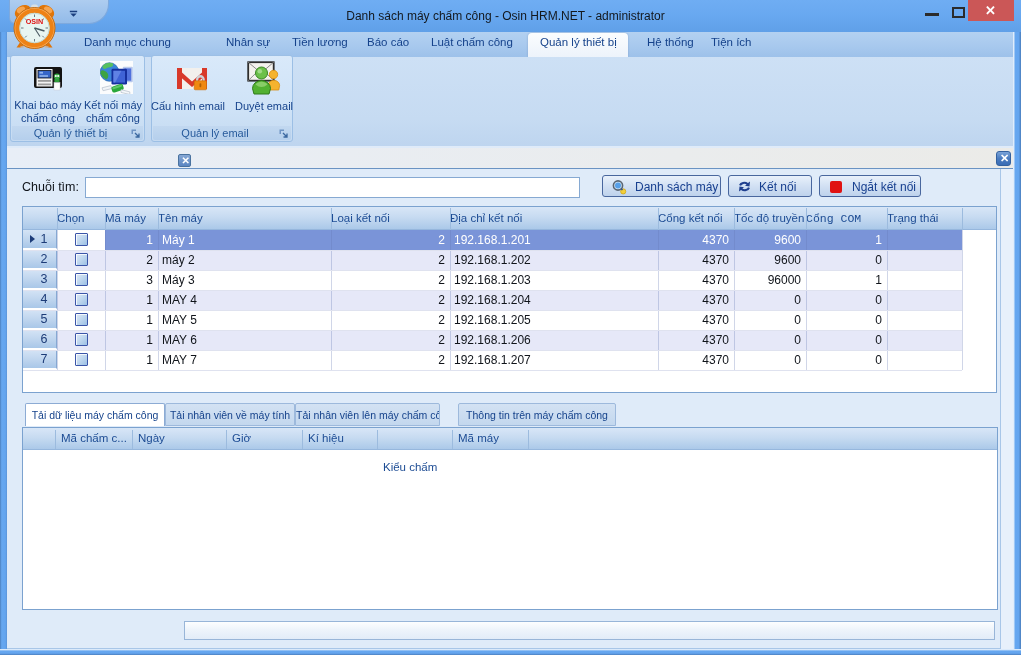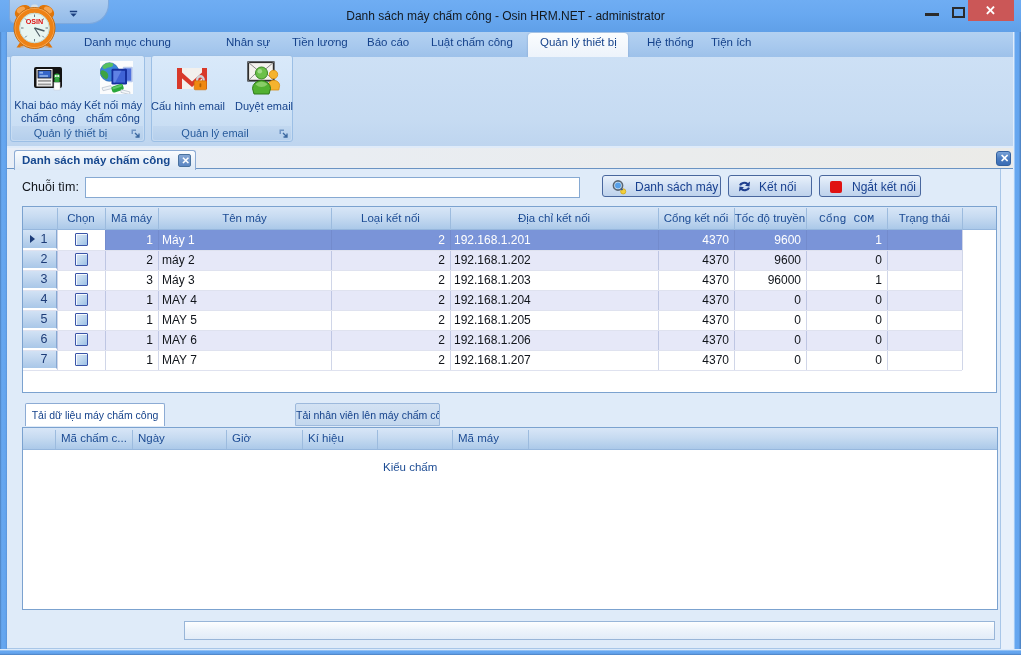--- a/index.html
+++ b/index.html
@@ -62,21 +62,21 @@
     background:linear-gradient(to bottom,#e9f1fb 0%,#d4e2f4 45%,#bed2ec 100%);
     color:#173f8f; font-size:12px; white-space:nowrap; }
   .btn .ic { position:absolute; left:8px; top:3px; }
   .btn .tx { position:absolute; top:4px; }
 
   
   .gridbox { position:absolute; background:#fff; border:1px solid #7ba2cf; }
   .ghead { position:absolute; background:linear-gradient(to bottom,#d8e6f7 0%,#c7dbf1 45%,#abc9e9 100%);
     border-bottom:1px solid #96b7dd; }
   .hsep { position:absolute; width:1px; background:#9cbbde; }
-  .htx { position:absolute; font-size:11.5px; color:#1d4c94; text-align:center; white-space:nowrap; overflow:hidden; }
+  .htx { position:absolute; font-size:11.5px; color:#1d4c94; text-align:left; white-space:nowrap; overflow:hidden; }
   .row { position:absolute; left:0; width:940px; height:20px; }
   .rn { position:absolute; padding-left:9px; border-right-color:#86a8d2 !important; background:linear-gradient(to bottom,#d4e3f5 0%,#c2d7ef 45%,#a9c7e8 100%);
     border-bottom:1px solid #fff; border-right:1px solid #96b7dd; color:#1d3c78; font-size:12.5px; text-align:center; }
   .cell { position:absolute; font-size:12px; color:#10141a; top:3px; white-space:nowrap; }
   .csep { position:absolute; width:1px; background:rgba(100,120,180,0.30); }
   .chk { position:absolute; width:13px; height:13px; border:1px solid #3b55a8;
     background:linear-gradient(135deg,#dfeaf7 0%,#b8d2ec 60%,#9cc0e4 100%); border-radius:1px;
     box-shadow:inset 1px 1px 0 rgba(255,255,255,.8); }
 
   
@@ -219,23 +219,20 @@
     <path d="M1.2 19.7 L10.5 10.5 M26.7 19.7 L17.5 10.5" fill="none" stroke="#8a8a8a" stroke-width="0.9"></path>
     <circle cx="26.5" cy="13.5" r="4.2" fill="#f5b32e" stroke="#d88d10" stroke-width="0.8"></circle>
     <path d="M21 24.5 a5.8 5.2 0 0 1 11.6 0 l-0.8 4.5 h-10 Z" fill="#f5b32e" stroke="#d88d10" stroke-width="0.8"></path>
     <circle cx="14.5" cy="12" r="6" fill="#6cc04a" stroke="#398722" stroke-width="1"></circle>
     <circle cx="12.8" cy="10.2" r="2.3" fill="#aade92" opacity="0.85"></circle>
     <path d="M5.5 27.5 a9 8 0 0 1 18 0 l-1.5 5.5 h-15 Z" fill="#52b132" stroke="#2f7a18" stroke-width="1"></path>
     <path d="M8.5 23.5 a7 5.5 0 0 1 12 0 q-3 2.5 -6 2.5 q-3 0 -6 -2.5 Z" fill="#8ed06e" opacity="0.9"></path>
   </svg>
 
   <div class="abs" id="tabstrip"></div>
-  <div class="abs" id="doctab">
-      <b>Danh sách máy chấm công</b>
-    </div>
   <div class="tclose" style="left:178px;top:154px;">
       <span>✕</span>
     </div>
   <div class="abs" id="stripx">
       <span>✕</span>
     </div>
 
   <div class="abs" id="panel"></div>
   <div class="abs" style="left:1001px;top:169px;width:12px;height:480px;background:#e7f0fb;"></div>
   <div class="abs" style="left:7px;top:649px;width:1006px;height:1px;background:#e7f0fb;"></div>
@@ -264,21 +261,23 @@
   </div>
 
   <div class="gridbox" style="left:22px;top:206px;width:975px;height:187px;"></div>
   <div class="ghead" style="left:23px;top:207px;width:973px;height:23px;"></div>
   <div id="g1rows"></div>
 
   <div class="gridbox" style="left:22px;top:427px;width:976px;height:183px;"></div>
   <div class="ghead" style="left:23px;top:428px;width:974px;height:22px;"></div>
 
   <div class="btab" id="btab-active" style="left:25px;width:140px;line-height:22px;">Tải dữ liệu máy chấm công</div>
+  <div class="btab" style="left:165px;width:130px;line-height:22px;">Tải nhân viên về máy tính</div>
   <div class="btab" style="left:295px;width:145px;line-height:22px;">Tải nhân viên lên máy chấm công</div>
+  <div class="btab" style="left:458px;width:158px;line-height:22px;">Thông tin trên máy chấm công</div>
 
   <div class="abs" id="progress"></div>
 
   <div id="genstatic">
       <div class="htx" style="left:57px;top:212px;width:48px;">Chọn</div>
       <div class="htx" style="left:105px;top:212px;width:53px;">Mã máy</div>
       <div class="htx" style="left:158px;top:212px;width:173px;">Tên máy</div>
       <div class="htx" style="left:331px;top:212px;width:119px;">Loại kết nối</div>
       <div class="htx" style="left:450px;top:212px;width:208px;">Địa chỉ kết nối</div>
       <div class="htx" style="left:658px;top:212px;width:76px;">Cổng kết nối</div>

